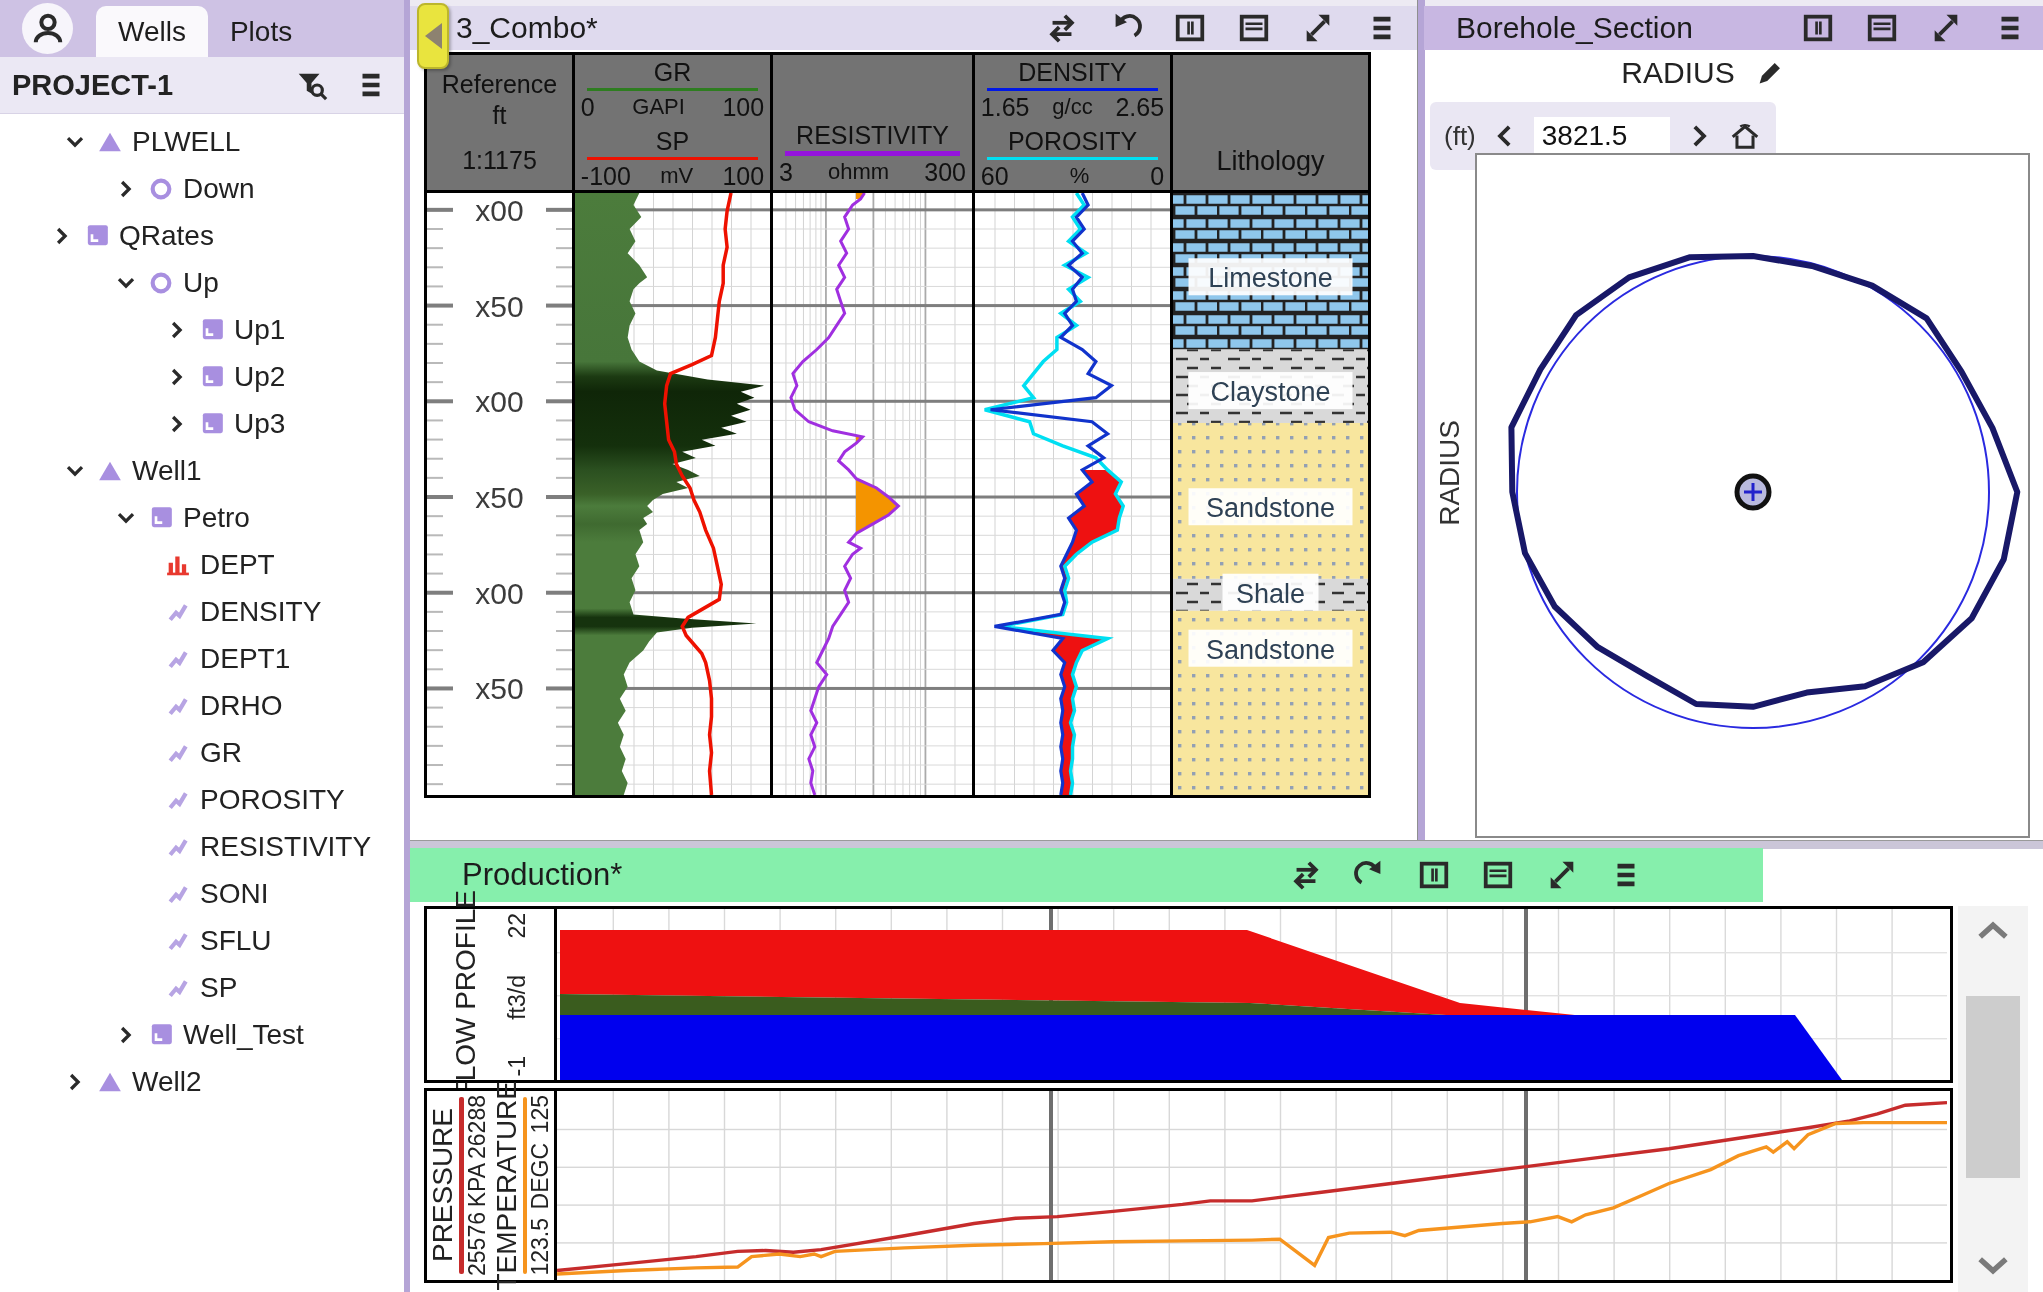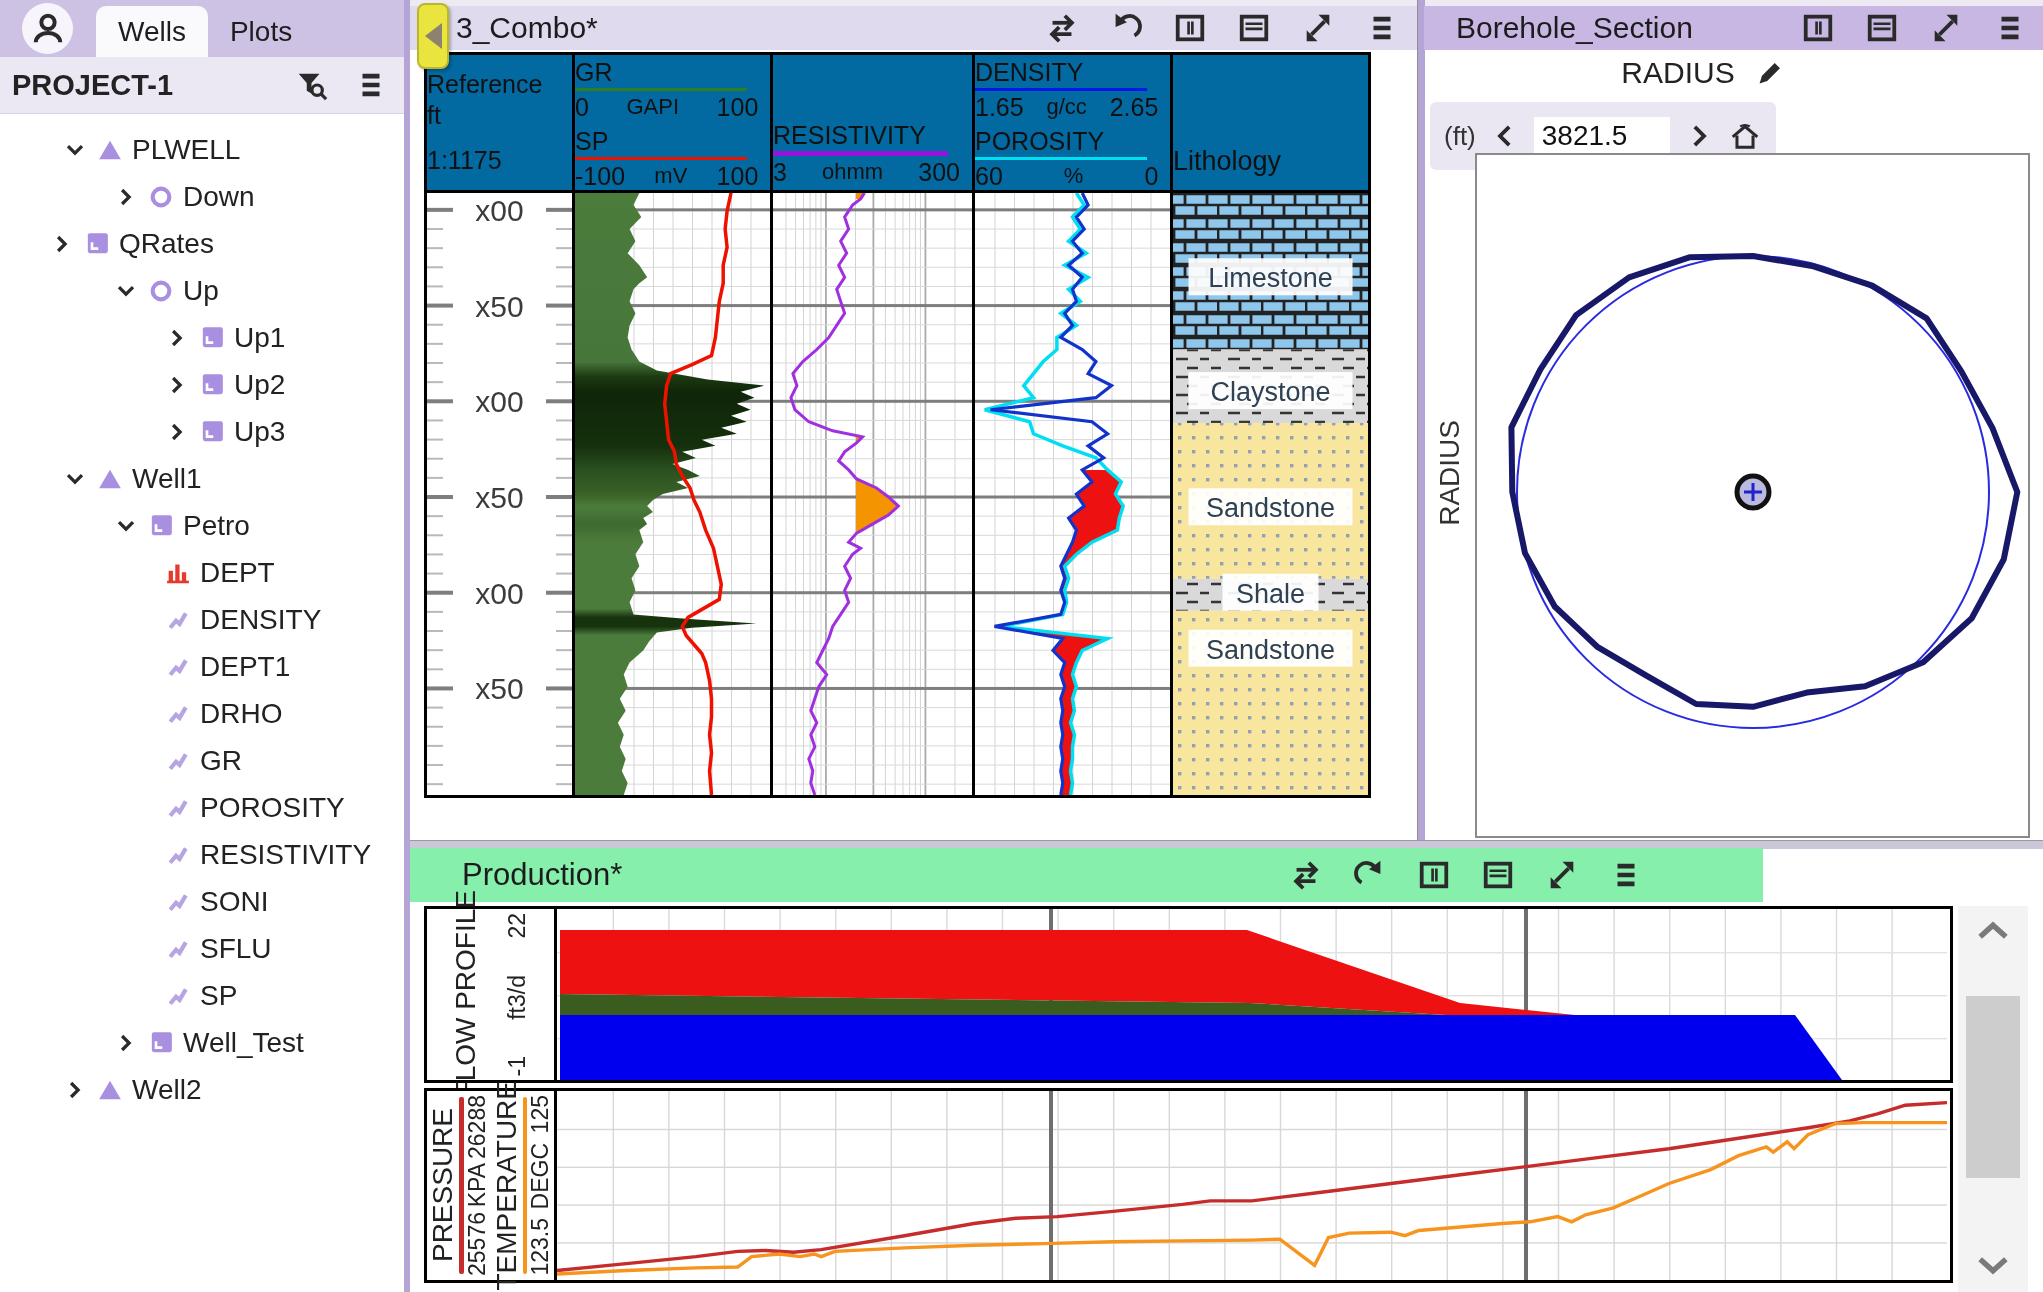--- a/index.html
+++ b/index.html
@@ -11,41 +11,41 @@
   #sidebar .topbar{position:absolute;left:0;top:0;width:404px;height:57px;background:#cec2e4;display:flex;align-items:flex-end;}
   .avatar{position:absolute;left:22px;top:3px;width:51px;height:51px;border-radius:50%;background:#f7f5fb;display:flex;align-items:center;justify-content:center;}
   .tabs{position:absolute;left:96px;bottom:0;display:flex;height:51px;}
   .tab{padding:0 22px;display:flex;align-items:center;font-size:28px;color:#1d1d1d;border-radius:10px 10px 0 0;cursor:pointer;}
   .tab.active{background:#faf9fc;}
   .projectrow{position:absolute;left:0;top:57px;width:404px;height:56px;background:#ebe8f4;display:flex;align-items:center;border-bottom:1px solid #d8d3e6;}
   .projectrow .ptitle{font-size:29px;font-weight:bold;color:#232323;margin-left:12px;flex:1;}
   .projectrow .picons{display:flex;align-items:center;gap:26px;margin-right:16px;}
   .icon-btn{display:inline-flex;align-items:center;justify-content:center;cursor:pointer;}
   .icon-btn svg{display:block;}
-  #tree{position:absolute;left:0;top:118px;width:404px;bottom:0;overflow:hidden;margin-top:8px;}
+  #tree{position:absolute;left:0;top:118px;width:404px;bottom:0;overflow:hidden;}
   .trow{height:47px;display:flex;align-items:center;font-size:28px;color:#222;}
   .trow .exp{width:34px;display:flex;align-items:center;justify-content:center;}
   .trow .ticon{width:36px;display:flex;align-items:center;justify-content:center;}
   .trow .tlabel{margin-left:4px;white-space:nowrap;}
   #sb-border{left:404px;top:0;width:6px;height:1292px;background:#b5a5d6;}
   
   #topstrip{left:410px;top:0;width:1633px;height:6px;background:#edeaf3;border-bottom:1px solid #bdb6cc;}
   .titlebar{position:absolute;height:44px;display:flex;align-items:center;}
   .titlebar .ttl{font-size:30px;color:#1c1c1c;}
   .tb{display:flex;align-items:center;gap:30px;}
   #combo-titlebar{left:410px;top:6px;width:1007px;background:#dfdaee;}
   #combo-titlebar .ttl{margin-left:46px;}
   #combo-titlebar .tb{position:absolute;right:18px;}
   #combo-handle{left:417px;top:3px;width:28px;height:62px;background:#e9e43e;border:2px solid #bcb62c;border-radius:8px;box-shadow:2px 2px 3px rgba(0,0,0,.25);display:flex;align-items:center;justify-content:center;z-index:5;cursor:pointer;}
   #combo-handle .tri{width:0;height:0;border-top:13px solid transparent;border-bottom:13px solid transparent;border-right:17px solid #8d8270;}
   #vdiv{left:1417px;top:0;width:7px;height:843px;background:#b5a5d6;border-left:1px solid #8f8f8f;}
   #hdiv{left:410px;top:840px;width:1633px;height:8px;background:#cbc6d8;border-top:1px solid #9a9a9a;}
   
-  .thead{position:absolute;top:52px;height:141px;border:3px solid #000;background:#0369a1;box-sizing:border-box;
-         display:flex;flex-direction:column;align-items:flex-start;font-size:25px;color:#111;}
+  .thead{position:absolute;top:52px;height:141px;border:3px solid #000;background:#737373;box-sizing:border-box;
+         display:flex;flex-direction:column;align-items:center;font-size:25px;color:#111;}
   .tplot{position:absolute;top:190px;height:608px;border:3px solid #000;background:#fff;box-sizing:border-box;}
   .tplot svg{display:block;}
   .hname{font-size:25px;line-height:30px;}
   .hline{height:5px;width:88%;margin:1px 0 2px 0;}
   .hscale{width:94%;display:flex;justify-content:space-between;align-items:center;line-height:28px;}
   .hscale .hu{font-size:22px;}
   .refhead{justify-content:center;}
   .refhead div{line-height:31px;text-align:center;}
   
   #bh-titlebar{left:1424px;top:6px;width:619px;background:#c8b7e2;}

